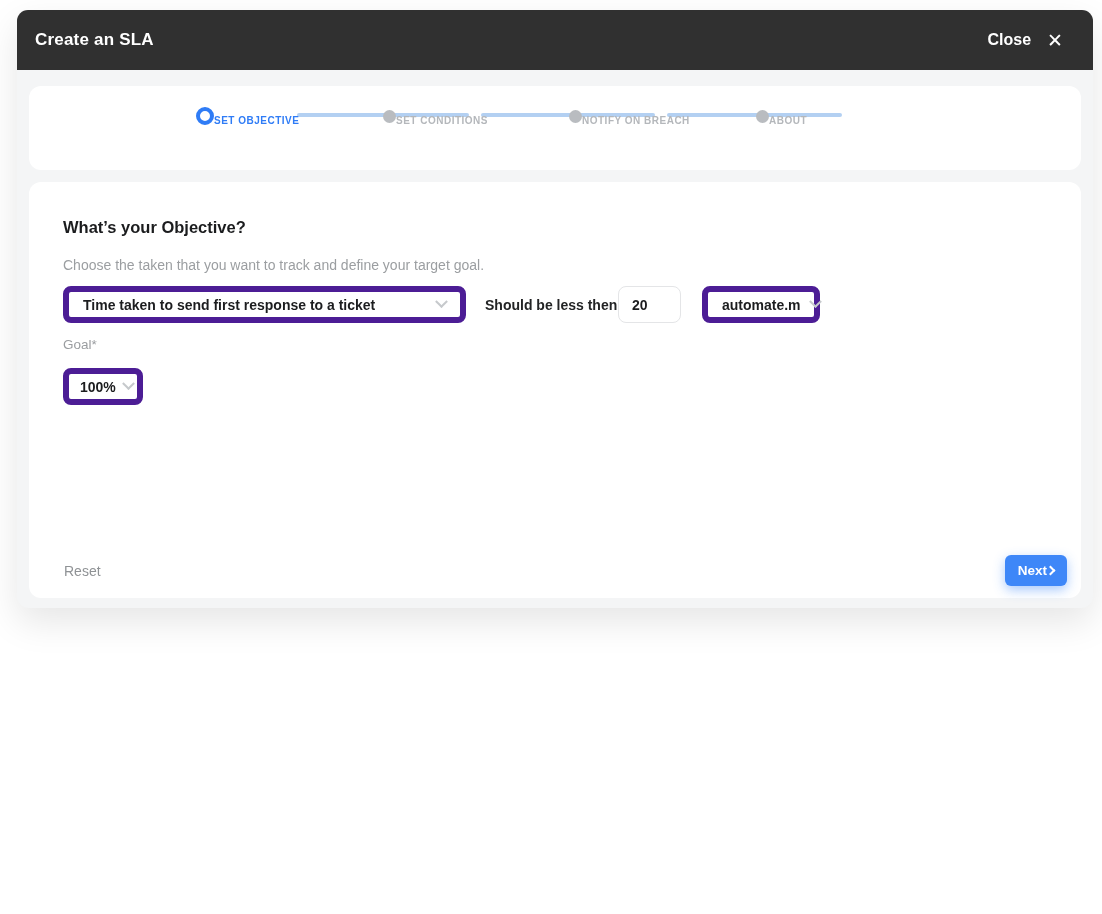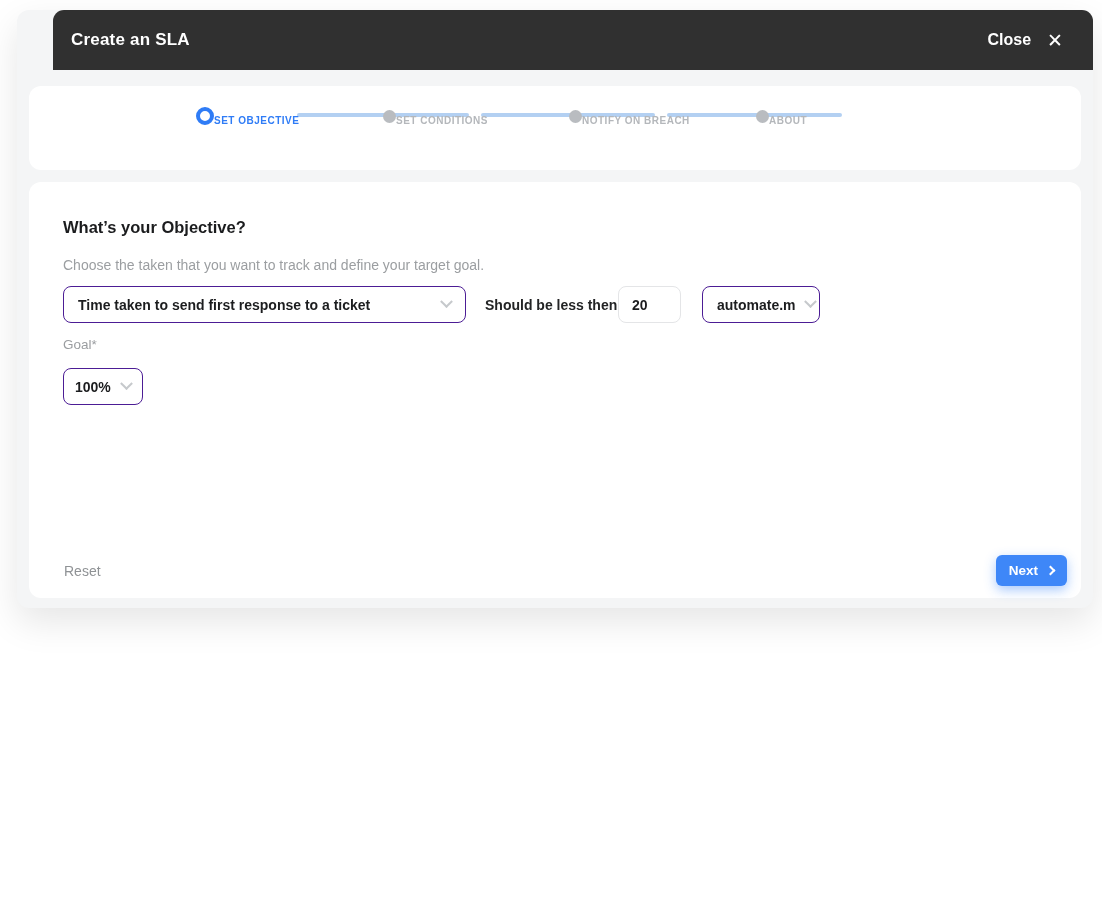--- a/index.html
+++ b/index.html
@@ -20,21 +20,20 @@
     padding-bottom: 10px;
   }
   .modal-header {
     height: 60px;
     background: #303030;
     border-radius: 11px 11px 0 0;
     display: flex;
     align-items: center;
     justify-content: space-between;
     padding: 0 30px 0 18px;
-    margin-left: 36px;
   }
   .modal-title { color: #ffffff; font-size: 17px; font-weight: 700; letter-spacing: 0.2px; }
   .close-area { display: flex; align-items: center; gap: 16px; cursor: pointer; }
   .close-label { color: #ffffff; font-size: 16px; font-weight: 700; }
   .close-icon { color: #ffffff; font-size: 19px; font-weight: 400; line-height: 1; }
 
   .stepper-card {
     background: #ffffff;
     border-radius: 12px;
     margin: 16px 12px 12px;
@@ -95,21 +94,21 @@
     position: absolute; left: 34px; top: 36px;
     font-size: 16.5px; font-weight: 700; color: #1b1c1e;
   }
   .subheading {
     position: absolute; left: 34px; top: 75px;
     font-size: 14px; font-weight: 400; color: #9b9ea1;
   }
   .field {
     position: absolute;
     height: 37px;
-    border: 1px solid #4c1d95;
+    border: 6px solid #4c1d95;
     border-radius: 8px;
     background: #ffffff;
     display: flex;
     align-items: center;
     font-size: 14px;
     font-weight: 600;
     color: #1c1d1f;
   }
   .select { justify-content: space-between; padding: 0 14px; cursor: pointer; }
   .chev {
@@ -147,21 +146,21 @@
     font-size: 14px; font-weight: 400; color: #8f9295;
     cursor: pointer;
   }
   .next-button {
     position: absolute; right: 14px; top: 373px;
     height: 31px;
     padding: 0 13px;
     background: #3e87f8;
     border: none;
     border-radius: 6px;
-    display: flex; align-items: center; gap: 9px;
+    display: flex; align-items: center; 
     color: #ffffff;
     font-family: "Liberation Sans", sans-serif;
     font-size: 13.5px; font-weight: 600;
     cursor: pointer;
     box-shadow: 0 4px 12px rgba(62,135,248,0.45);
   }
   .chev-right {
     width: 7px; height: 7px;
     border-top: 2px solid #ffffff;
     border-right: 2px solid #ffffff;

